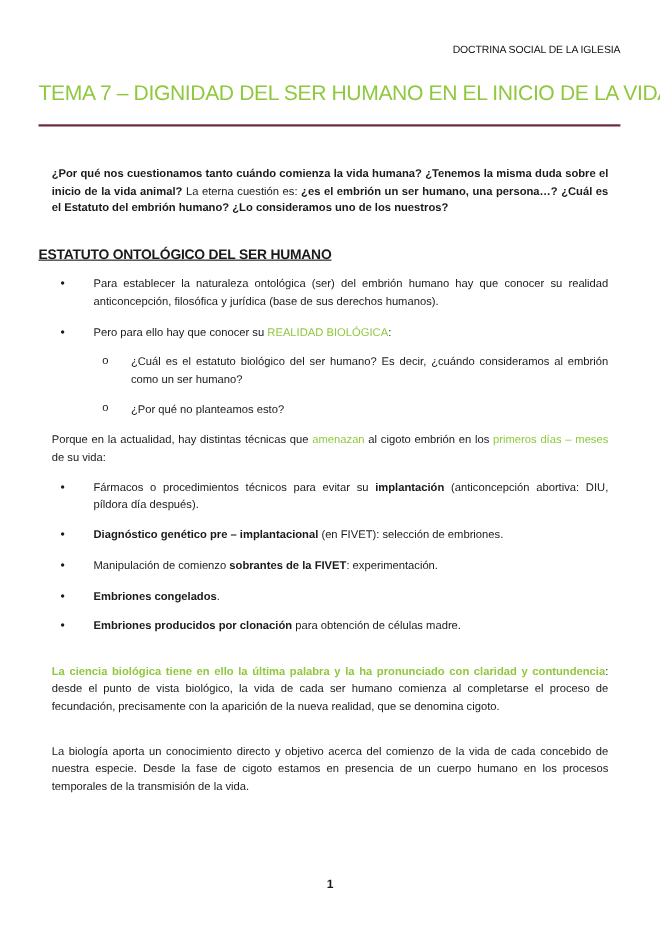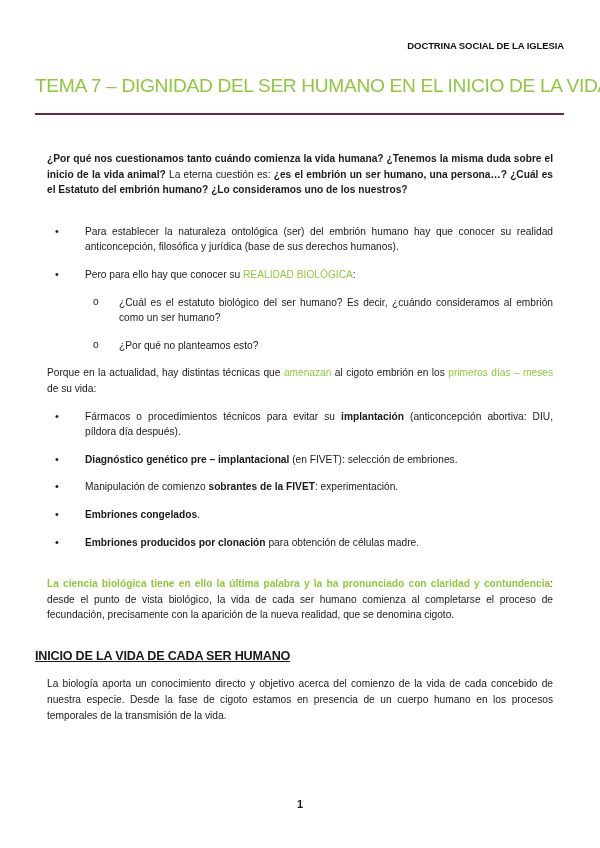--- a/index.html
+++ b/index.html
@@ -1,19 +1,19 @@
 <!DOCTYPE html>
 <html><head>
 <meta charset="utf-8">
 <style>
   html, body { margin: 0; padding: 0; background: #ffffff; }
   body { width: 600px; height: 848px; position: relative; overflow: hidden;
          font-family: "Liberation Sans", sans-serif; color: #1a1a1a; }
   .page { position: absolute; left: 0; top: 0; width: 600px; height: 848px; }
-  .header { position: absolute; right: 36px; top: 40px; font-size: 9.5px; font-weight: bold; letter-spacing: -0.1px; color: #111; text-align: right; }
+  .header { position: absolute; right: 36px; top: 40px; font-size: 9.5px; font-weight: normal; letter-spacing: -0.1px; color: #111; text-align: right; }
   .title { position: absolute; left: 35px; top: 75px; width: 540px; font-size: 19.2px; color: #8fc83c; letter-spacing: -0.35px; white-space: nowrap; }
   .rule { position: absolute; left: 35px; top: 113px; width: 529px; height: 2px; background: #6b2744; }
   .content { position: absolute; left: 35px; top: 139px; width: 530px; font-size: 10.2px; line-height: 15.6px; }
   p { margin: 12px; text-align: justify; }
   .intro { font-weight: bold; margin-bottom: 26px; }
   .intro .nb { font-weight: normal; }
   h2 { margin: 0 0 9px 0; font-size: 12.6px; font-weight: bold; text-decoration: underline; letter-spacing: -0.2px; }
   ul { list-style: none; margin: 0; padding: 0; }
   li { position: relative; }
   .l1 > li { padding-left: 38px; margin-bottom: 6px; }
@@ -31,20 +31,21 @@
 <body>
 
 <div class="page">
   <div class="header">DOCTRINA SOCIAL DE LA IGLESIA</div>
   <div class="title">TEMA 7 – DIGNIDAD DEL SER HUMANO EN EL INICIO DE LA VIDA</div>
   <div class="rule"></div>
 
   <div class="content">
     <p class="intro"><span>¿Por qué nos cuestionamos tanto cuándo comienza la vida humana? ¿Tenemos la misma duda sobre el inicio de la vida animal? </span><span class="nb">La eterna cuestión es: </span><span>¿es el embrión un ser humano, una persona…? ¿Cuál es el Estatuto del embrión humano? ¿Lo consideramos uno de los nuestros?</span></p>
 
+    <h2>ESTATUTO ONTOLÓGICO DEL SER HUMANO</h2>
     <ul class="l1">
       <li>
         <span class="mark">•</span>
         <p>Para establecer la naturaleza ontológica (ser) del embrión humano hay que conocer su realidad anticoncepción, filosófica y jurídica (base de sus derechos humanos).</p>
       </li>
       <li>
         <span class="mark">•</span>
         <p><span>Pero para ello hay que conocer su </span><span class="g">REALIDAD BIOLÓGICA</span><span>:</span></p>
         <ul class="l2">
           <li>
@@ -79,18 +80,17 @@
           <p><span></span><span class="b">Embriones congelados</span><span>.</span></p>
         </li>
       <li>
           <span class="mark">•</span>
           <p><span></span><span class="b">Embriones producidos por clonación</span><span> para obtención de células madre.</span></p>
         </li>
     </ul>
 
     <p style="margin-bottom:26px;"><span class="g b">La ciencia biológica tiene en ello la última palabra y la ha pronunciado con claridad y contundencia</span><span>: desde el punto de vista biológico, la vida de cada ser humano comienza al completarse el proceso de fecundación, precisamente con la aparición de la nueva realidad, que se denomina cigoto.</span></p>
 
-    <h2>INICIO DE LA VIDA DE CADA SER HUMANO</h2>
     <p class="block">La biología aporta un conocimiento directo y objetivo acerca del comienzo de la vida de cada concebido de nuestra especie. Desde la fase de cigoto estamos en presencia de un cuerpo humano en los procesos temporales de la transmisión de la vida.</p>
   </div>
 
   <div class="pagenum">1</div>
 </div>
 
 </body></html>

